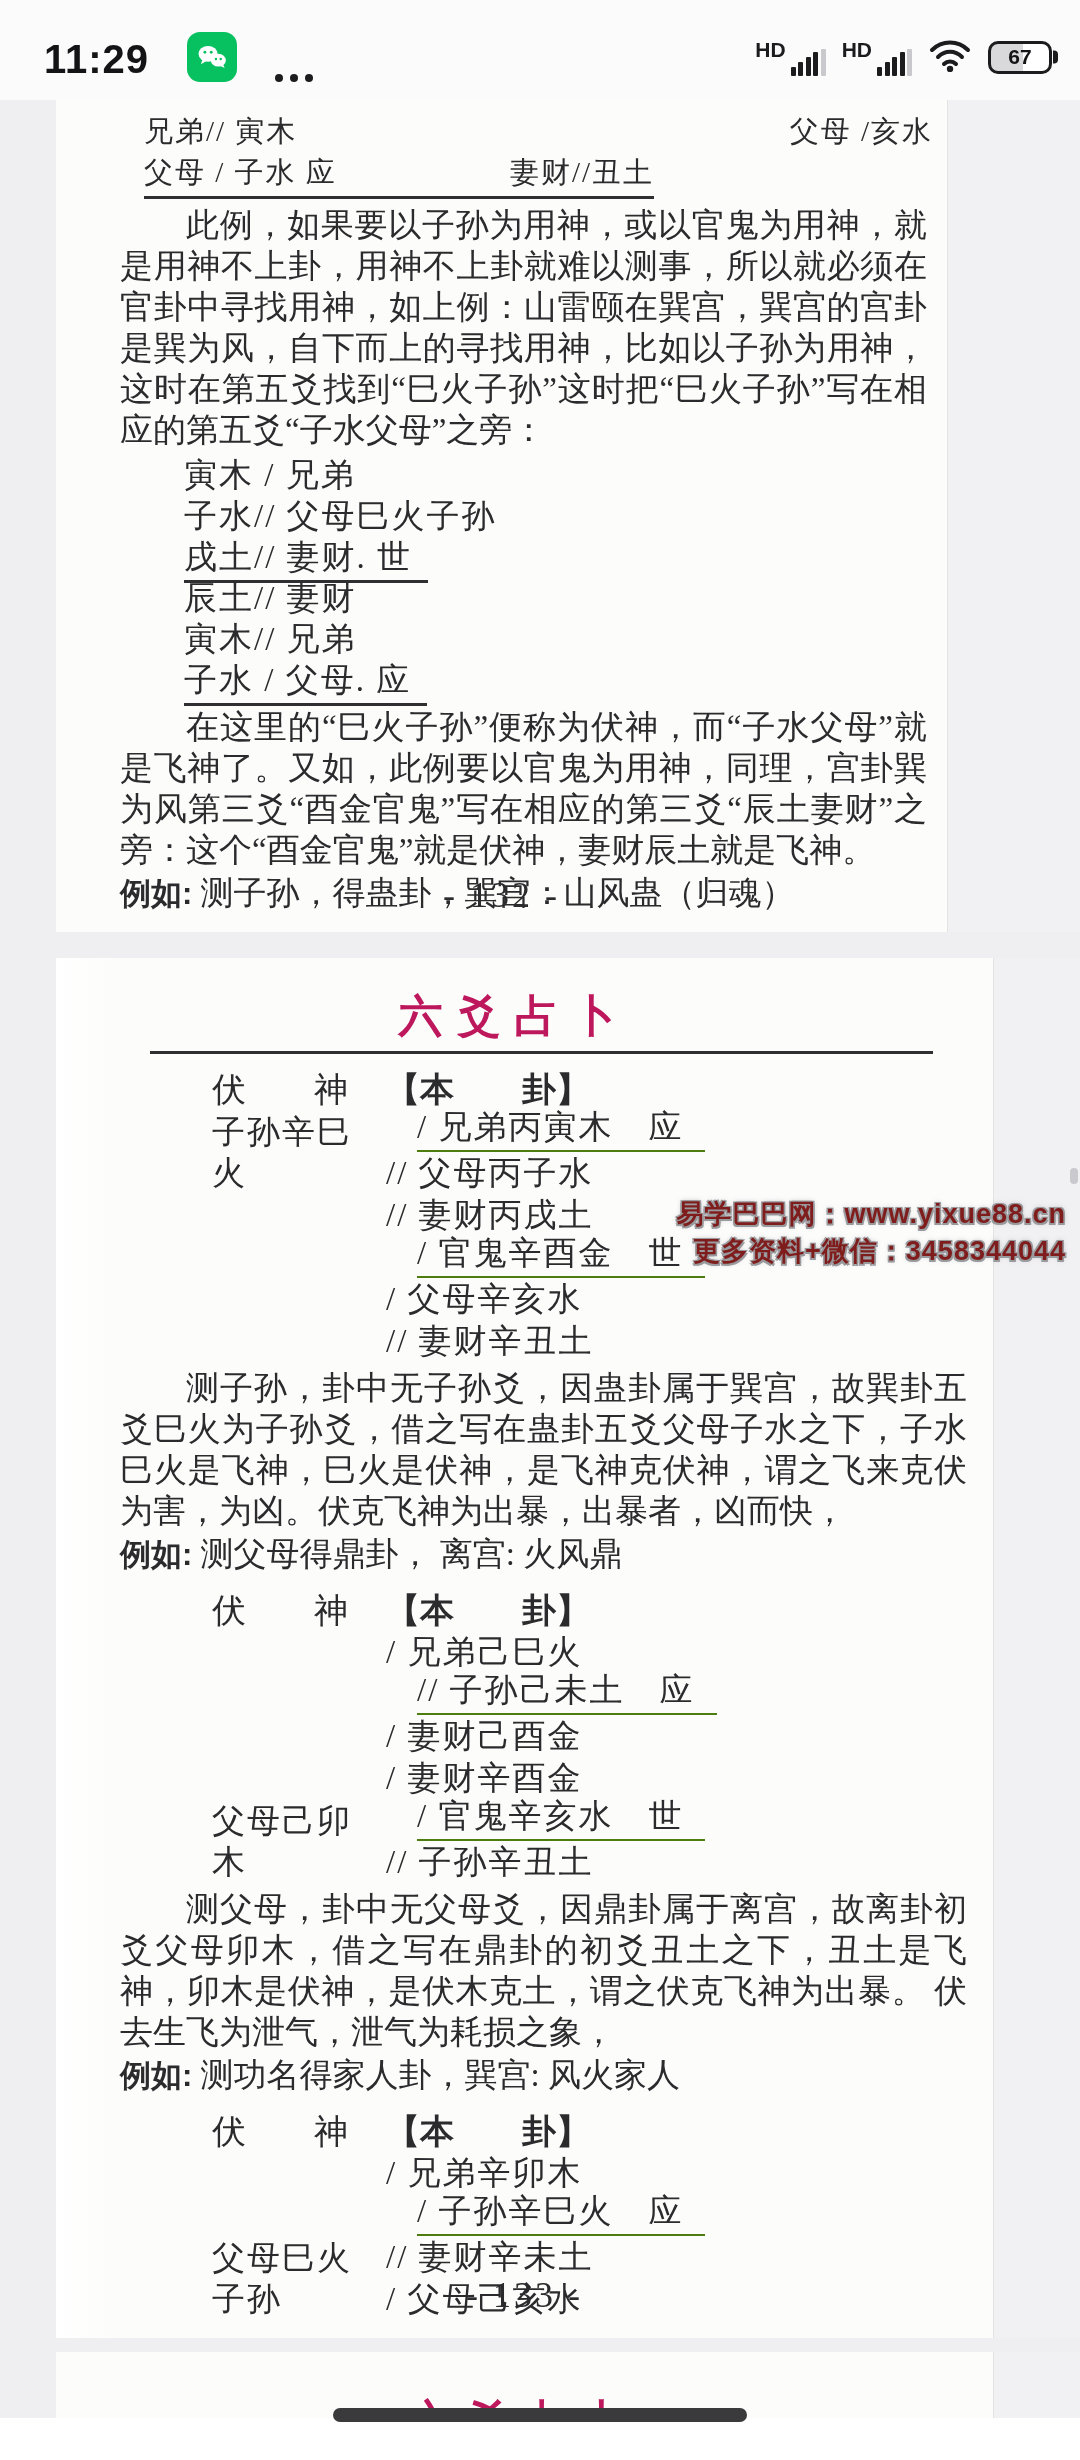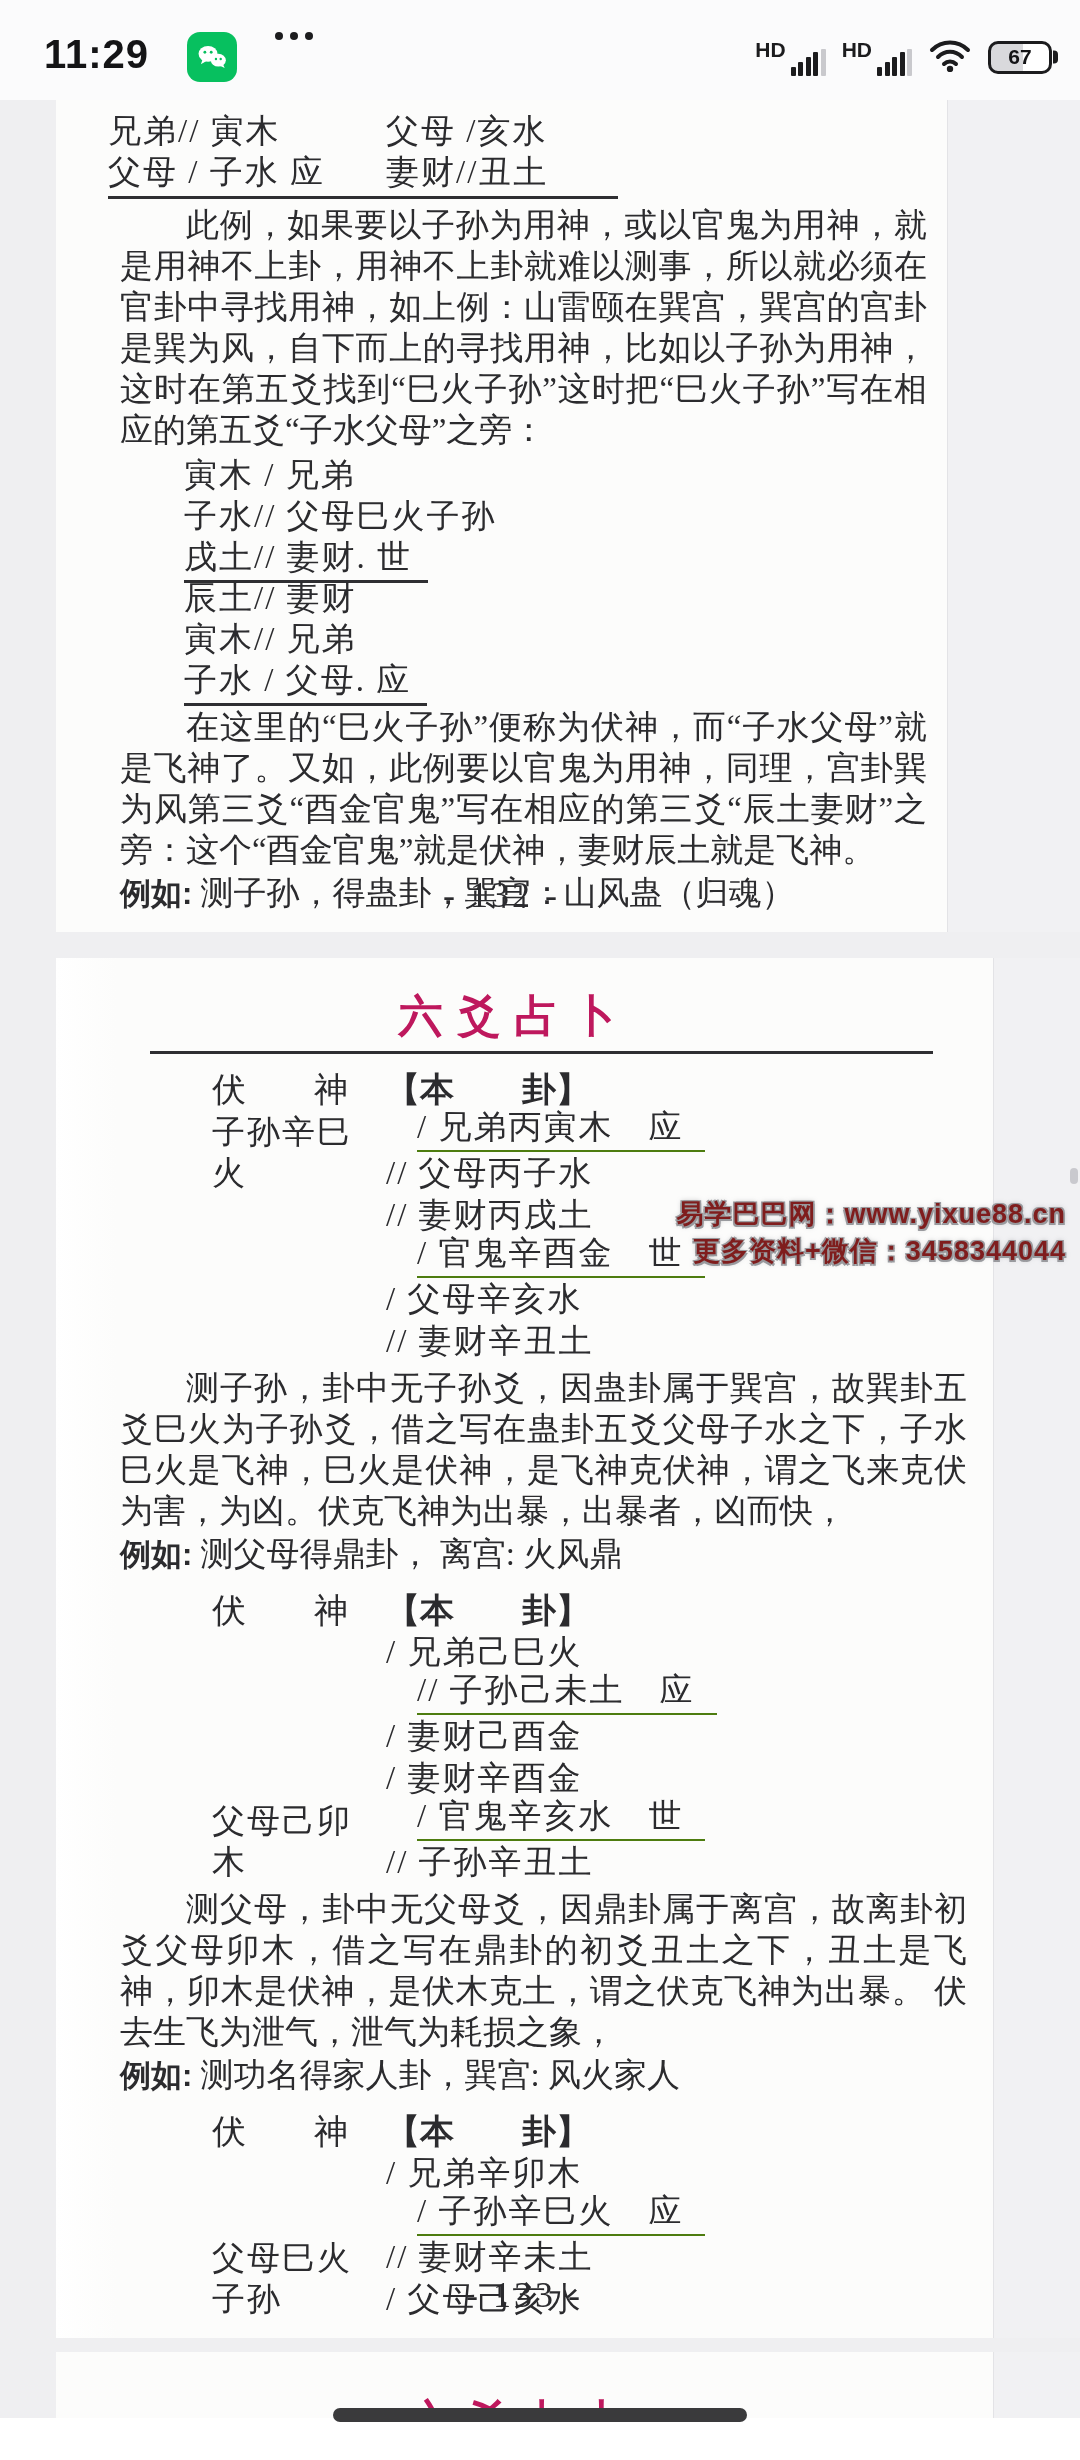--- a/index.html
+++ b/index.html
@@ -5,21 +5,21 @@
   * { margin:0; padding:0; box-sizing:border-box; }
   html,body { width:1080px; height:2460px; }
   body { font-family:"Liberation Serif", serif; background:#ffffff; position:relative; overflow:hidden; }
 
   .screen { position:absolute; inset:0; background:#efeff1; }
 
   
   .status-bar { position:absolute; top:0; left:0; right:0; height:100px; background:#fbfbfc;
                 display:flex; align-items:center; justify-content:space-between;
                 padding:14px 28px 0 44px; font-family:"Liberation Sans", sans-serif; }
-  .sb-left { display:flex; align-items:flex-start; gap:38px; }
+  .sb-left { display:flex; align-items:flex-end; gap:38px; }
   .sb-time { font-size:40px; font-weight:700; color:#141416; letter-spacing:1px; }
   .wechat-badge { width:50px; height:50px; border-radius:13px; background:#07c05f; display:flex; align-items:center; justify-content:center; }
   .more-dots { display:flex; gap:7px; align-items:center; }
   .more-dots i { width:8px; height:8px; border-radius:50%; background:#1c1c1e; }
   .sb-right { display:flex; align-items:center; gap:16px; }
   .sig { display:flex; align-items:flex-end; gap:5px; }
   .sig .hd { font-size:21px; font-weight:700; color:#1c1c1e; margin-bottom:14px; letter-spacing:0; }
   .bars { display:flex; align-items:flex-end; gap:2.5px; }
   .bars i { width:5px; background:#1c1c1e; border-radius:1px; display:block; }
   .bars i:nth-child(1){height:9px;} .bars i:nth-child(2){height:14px;}
@@ -41,21 +41,21 @@
   .page1 { left:56px; top:-2px; width:1024px; height:834px; }
   .page1 .content { position:relative; width:891px; height:100%; padding:10px 14px 0 0; }
   .page2 { left:56px; top:858px; width:1024px; height:1380px; }
   .page2 .content { position:relative; width:937px; height:100%; padding:38px 20px 0 0; }
   .page3 { left:56px; top:2252px; width:1024px; height:66px; }
   .page3 .content { width:937px; }
 
   .doc { font-size:33px; line-height:41px; color:#2b2b2e; }
 
   
-  .hx2col { display:flex; margin-left:52px; height:44px; align-items:flex-end; font-size:33px; letter-spacing:2px; }
+  .hx2col { display:flex; margin-left:88px; height:44px; align-items:flex-end; font-size:29px; letter-spacing:2px;justify-content:space-between; }
   .hx2col .lcol { width:278px; }
   .hx2col.u { border-bottom:3px solid #2f2f32; width:510px; padding-bottom:3px; height:47px; }
   .para { margin:6px 6px 0 64px; text-align:justify; text-indent:66px; }
   .hexlist { margin:4px 0 0 128px; }
   .hexlist div { height:41px; letter-spacing:2px; }
   .hexlist div span.u { display:inline-block; border-bottom:3px solid #2f2f32; padding:0 16px 2px 0; }
   .example { margin:2px 0 0 64px; }
   .example b { font-family:"Liberation Sans", sans-serif; font-weight:700; font-size:31px; }
   .pagenum { position:absolute; left:0; width:891px; text-align:center; font-size:36px; letter-spacing:3px; color:#2b2b2e; }
   .page1 .pagenum { bottom:16px; }

